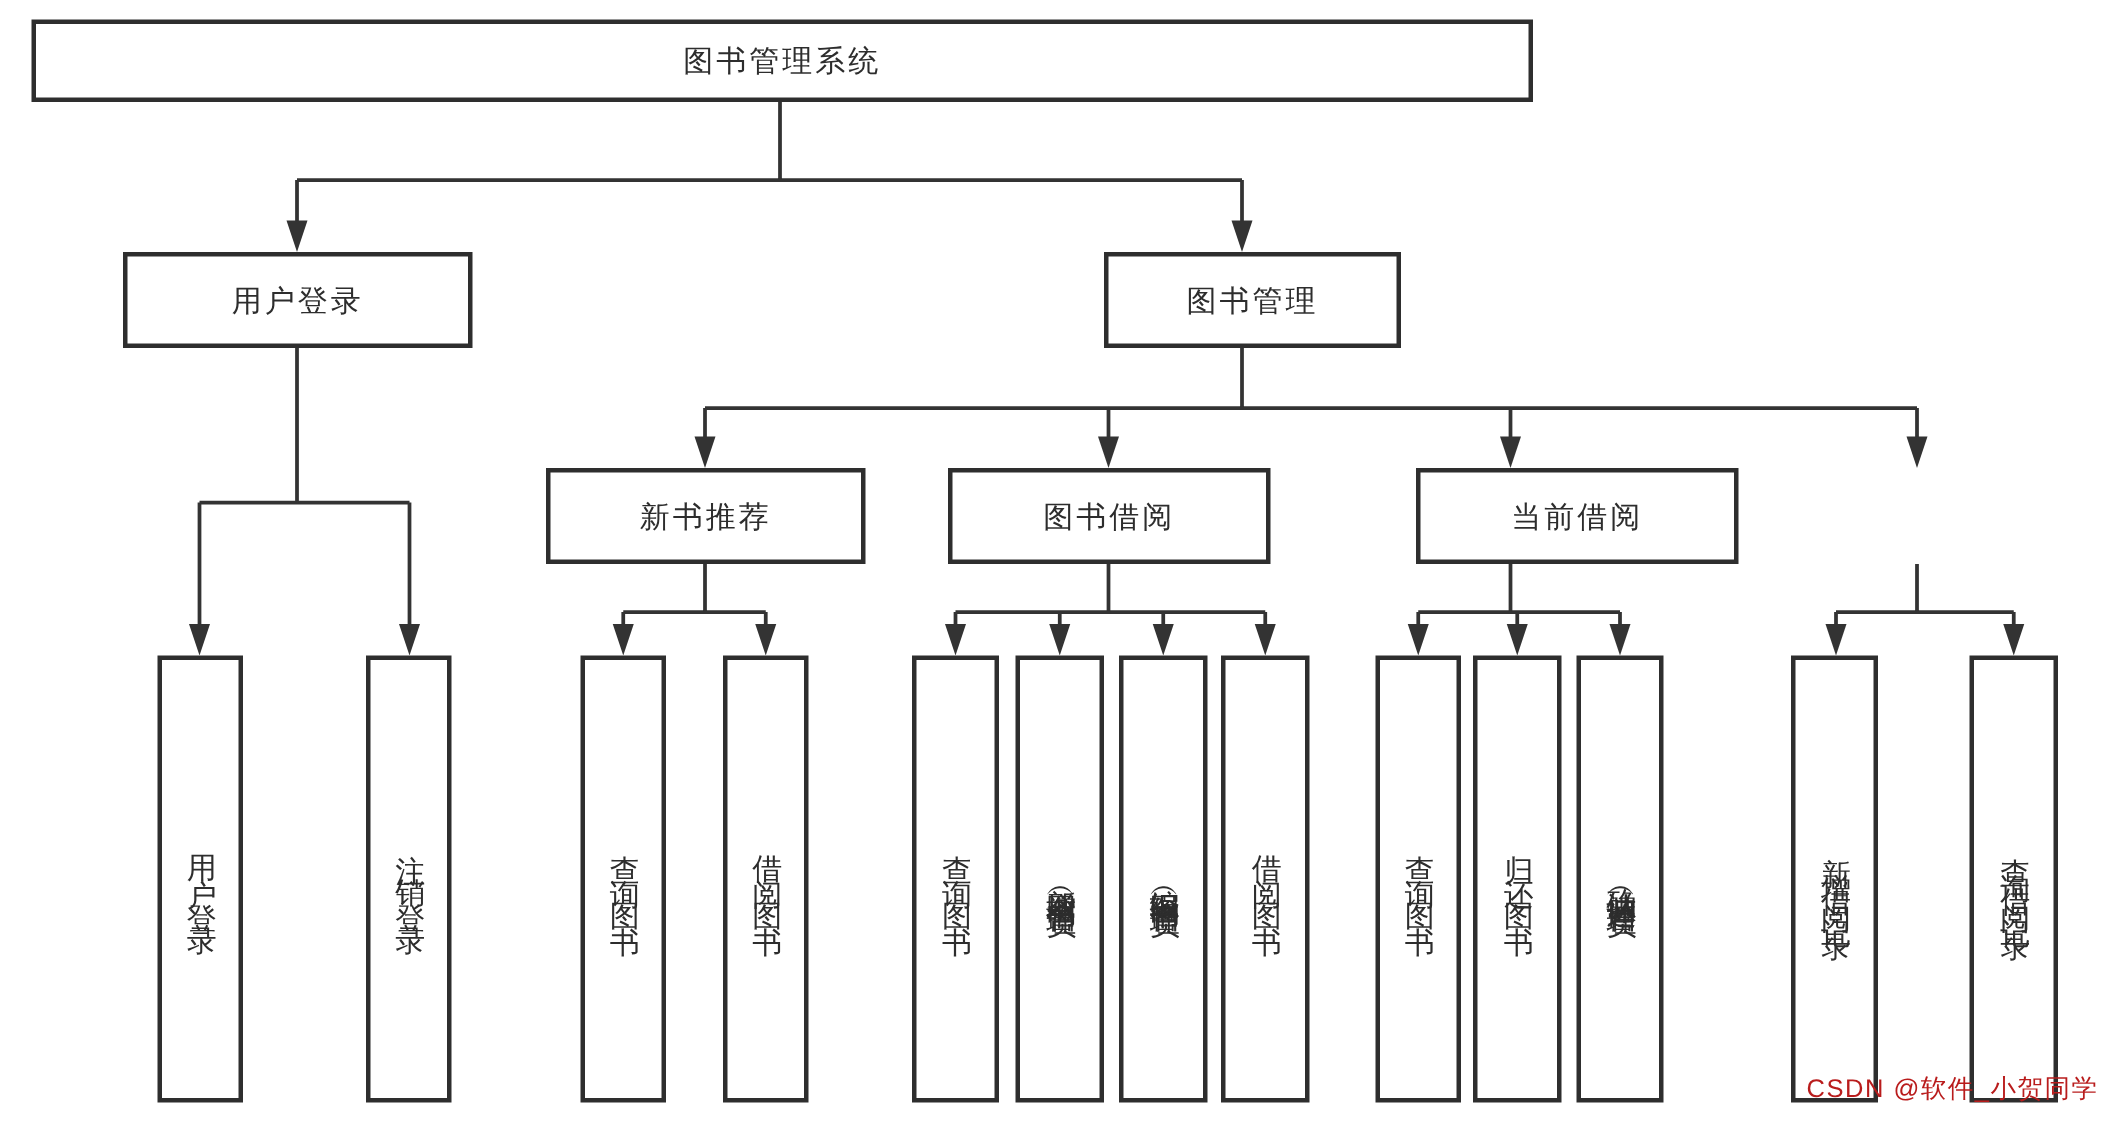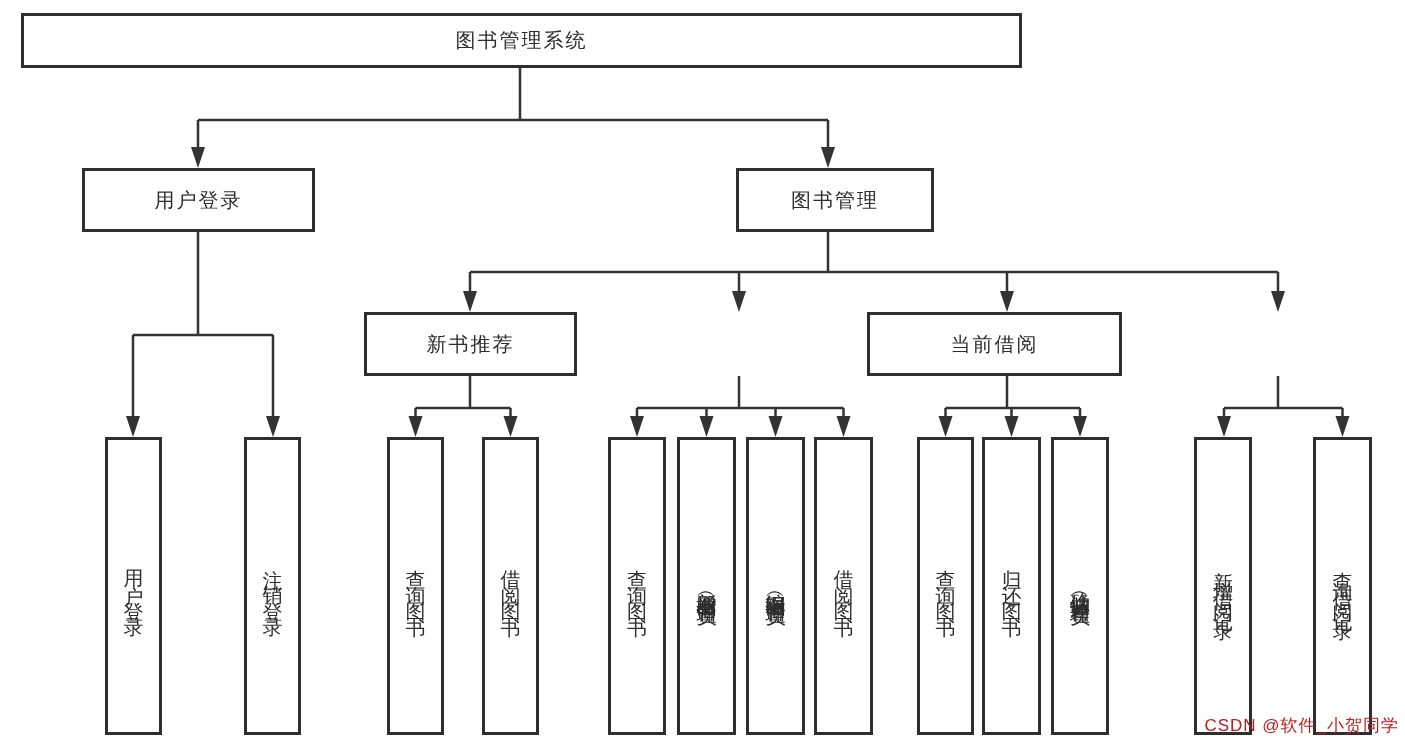--- a/index.html
+++ b/index.html
@@ -92,21 +92,24 @@
   <div class="box" style="left:82px;top:168px;width:233px;height:64px;">
     <span>用户登录</span>
   </div>
   <div class="box" style="left:736px;top:168px;width:198px;height:64px;">
     <span>图书管理</span>
   </div>
 
   <div class="box" style="left:364px;top:312px;width:213px;height:64px;align-items:center;">
     <span>新书推荐</span>
   </div>
-  <div class="box" style="left:867px;top:312px;width:255px;height:64px;">
+  <div class="box" style="left:632px;top:312px;width:215px;height:64px;">
+    <span>图书借阅</span>
+  </div>
+  <div class="box" style="left:944px;top:312px;width:215px;height:64px;">
     <span>当前借阅</span>
   </div>
 
   <div class="box vbox ls-wide" style="left:105px;top:437px;width:57px;height:298px;">
     <span>用户登录</span>
   </div>
   <div class="box vbox ls-wide" style="left:244px;top:437px;width:57px;height:298px;">
     <span>注销登录</span>
   </div>
 

